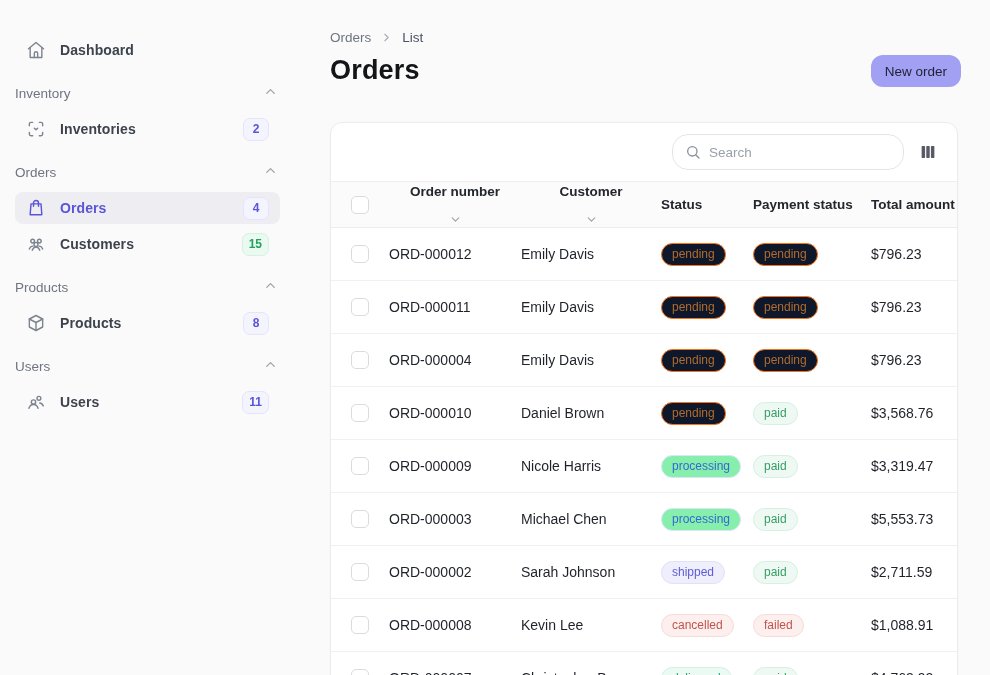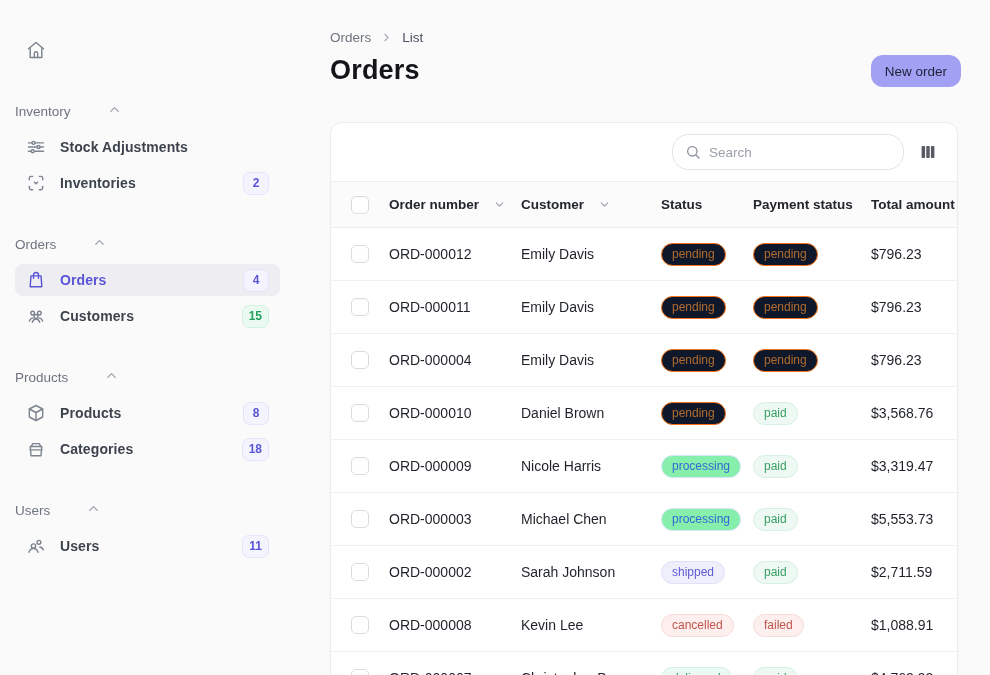--- a/index.html
+++ b/index.html
@@ -26,22 +26,22 @@
   .side-item.active .side-icon svg { stroke:#5a54d6; }
   .side-icon { width:20px; height:20px; display:flex; align-items:center; justify-content:center; flex:none; }
   .side-icon svg { width:20px; height:20px; stroke:#7d8490; fill:none; stroke-width:1.7; stroke-linecap:round; stroke-linejoin:round; }
   .side-label { font-size:14px; color:#3d434e; font-weight:700; letter-spacing:.1px; flex:1 1 auto; white-space:nowrap; }
   .side-badge {
     min-width:26px; height:23px; padding:0 6px;
     display:flex; align-items:center; justify-content:center;
     font-size:12px; font-weight:700; border-radius:7px;
   }
   .side-section {
-    display:flex; align-items:center; justify-content:flex-start;
-    margin:36px 0 10px; padding:0 2px 0 0;gap:36px;
+    display:flex; align-items:center; justify-content:space-between;
+    margin:18px 0 10px; padding:0 2px 0 0;gap:36px;
   }
   .side-section-label { font-size:13.5px; color:#6e7480; }
   .chev-icon svg { width:15px; height:15px; stroke:#9aa0ab; fill:none; stroke-width:2; stroke-linecap:round; stroke-linejoin:round; }
 
   .badge-indigo { color:#5a54d6; background:#f4f4fe; border:1px solid #e4e4fb; }
   .badge-green  { color:#22a05c; background:#eafaf1; border:1px solid #d3f2e1; }
 
   
   .main { position:absolute; left:330px; top:0; width:630px; }
   .breadcrumb { display:flex; align-items:center; gap:9px; margin-top:30px; font-size:13.5px; }
@@ -77,21 +77,21 @@
   }
   .search-input::placeholder { color:#9aa0aa; }
   .columns-btn { border:none; background:none; cursor:pointer; display:flex; padding:2px; }
   .columns-btn svg { width:18px; height:18px; fill:#565b66; }
 
   table { width:100%; border-collapse:collapse; table-layout:fixed; }
   col.c-check { width:58px; } col.c-order { width:132px; } col.c-cust { width:140px; }
   col.c-status { width:92px; } col.c-pay { width:118px; } col.c-total { width:88px; }
   thead tr { background:#fbfbfc; border-top:1px solid #eeeef1; border-bottom:1px solid #eeeef1; }
   th { height:46px; text-align:left; font-size:13.5px; font-weight:700; color:#23262c; white-space:nowrap; }
-  .th-inner { display:flex; align-items:center; gap:14px; }
+  .th-inner { display:flex; align-items:center; gap:14px;flex-direction:column; }
   .sort-icon svg { width:13px; height:13px; stroke:#9aa0ab; fill:none; stroke-width:2; stroke-linecap:round; stroke-linejoin:round; display:block; }
   td { height:53px; font-size:14px; color:#1f2229; border-top:1px solid #f1f1f4; white-space:nowrap; }
   tbody tr:first-child td { border-top:none; }
   td.check-cell, th.check-cell { padding-left:20px; }
   .checkbox {
     width:18px; height:18px; border:1px solid #d9dbe0; border-radius:5px;
     background:#fff; display:block; cursor:pointer;
   }
   .pill {
     display:inline-block; padding:4px 10px 5px; border-radius:999px;
@@ -109,46 +109,33 @@
 
 <nav class="sidebar">
   <div class="side-item">
     <span class="side-icon">
         <svg viewBox="0 0 24 24">
           <path d="M3 10.5 12 3l9 7.5"></path>
           <path d="M5 9.5V21h14V9.5"></path>
           <path d="M10 21v-5a2 2 0 0 1 4 0v5"></path>
         </svg>
       </span>
+    <span class="side-label">Dashboard</span>
 
   </div>
 
   <div class="side-section">
     <span class="side-section-label">Inventory</span>
     <span class="chev-icon">
       <svg viewBox="0 0 24 24">
           <polyline points="6 15 12 9 18 15"></polyline>
         </svg>
     </span>
   </div>
 
-  <div class="side-item">
-    <span class="side-icon">
-        <svg viewBox="0 0 24 24">
-          <line x1="3" y1="7" x2="21" y2="7"></line>
-          <line x1="3" y1="12" x2="21" y2="12"></line>
-          <line x1="3" y1="17" x2="21" y2="17"></line>
-          <circle cx="9" cy="7" r="1.8" fill="#fafafa"></circle>
-          <circle cx="15" cy="12" r="1.8" fill="#fafafa"></circle>
-          <circle cx="8" cy="17" r="1.8" fill="#fafafa"></circle>
-        </svg>
-      </span>
-    <span class="side-label">Stock Adjustments</span>
-
-  </div>
 
   <div class="side-item">
     <span class="side-icon">
         <svg viewBox="0 0 24 24">
           <path d="M4 8V6a2 2 0 0 1 2-2h2"></path>
           <path d="M16 4h2a2 2 0 0 1 2 2v2"></path>
           <path d="M20 16v2a2 2 0 0 1-2 2h-2"></path>
           <path d="M8 20H6a2 2 0 0 1-2-2v-2"></path>
           <polyline points="10 11 12 13 14 11"></polyline>
         </svg>
@@ -204,31 +191,20 @@
         <svg viewBox="0 0 24 24">
           <path d="M12 3 4 7.2v9.6L12 21l8-4.2V7.2L12 3z"></path>
           <path d="M4 7.2 12 11.4 20 7.2"></path>
           <line x1="12" y1="11.4" x2="12" y2="21"></line>
         </svg>
       </span>
     <span class="side-label">Products</span>
     <span class="side-badge badge-indigo">8</span>
   </div>
 
-  <div class="side-item">
-    <span class="side-icon">
-        <svg viewBox="0 0 24 24">
-          <path d="M5 9h14l-1 11H6L5 9z"></path>
-          <path d="M6.5 9 8 5.5h8L17.5 9"></path>
-          <path d="M5 13h14"></path>
-        </svg>
-      </span>
-    <span class="side-label">Categories</span>
-    <span class="side-badge badge-indigo">18</span>
-  </div>
 
   <div class="side-section">
     <span class="side-section-label">Users</span>
     <span class="chev-icon">
       <svg viewBox="0 0 24 24">
           <polyline points="6 15 12 9 18 15"></polyline>
         </svg>
     </span>
   </div>
 

